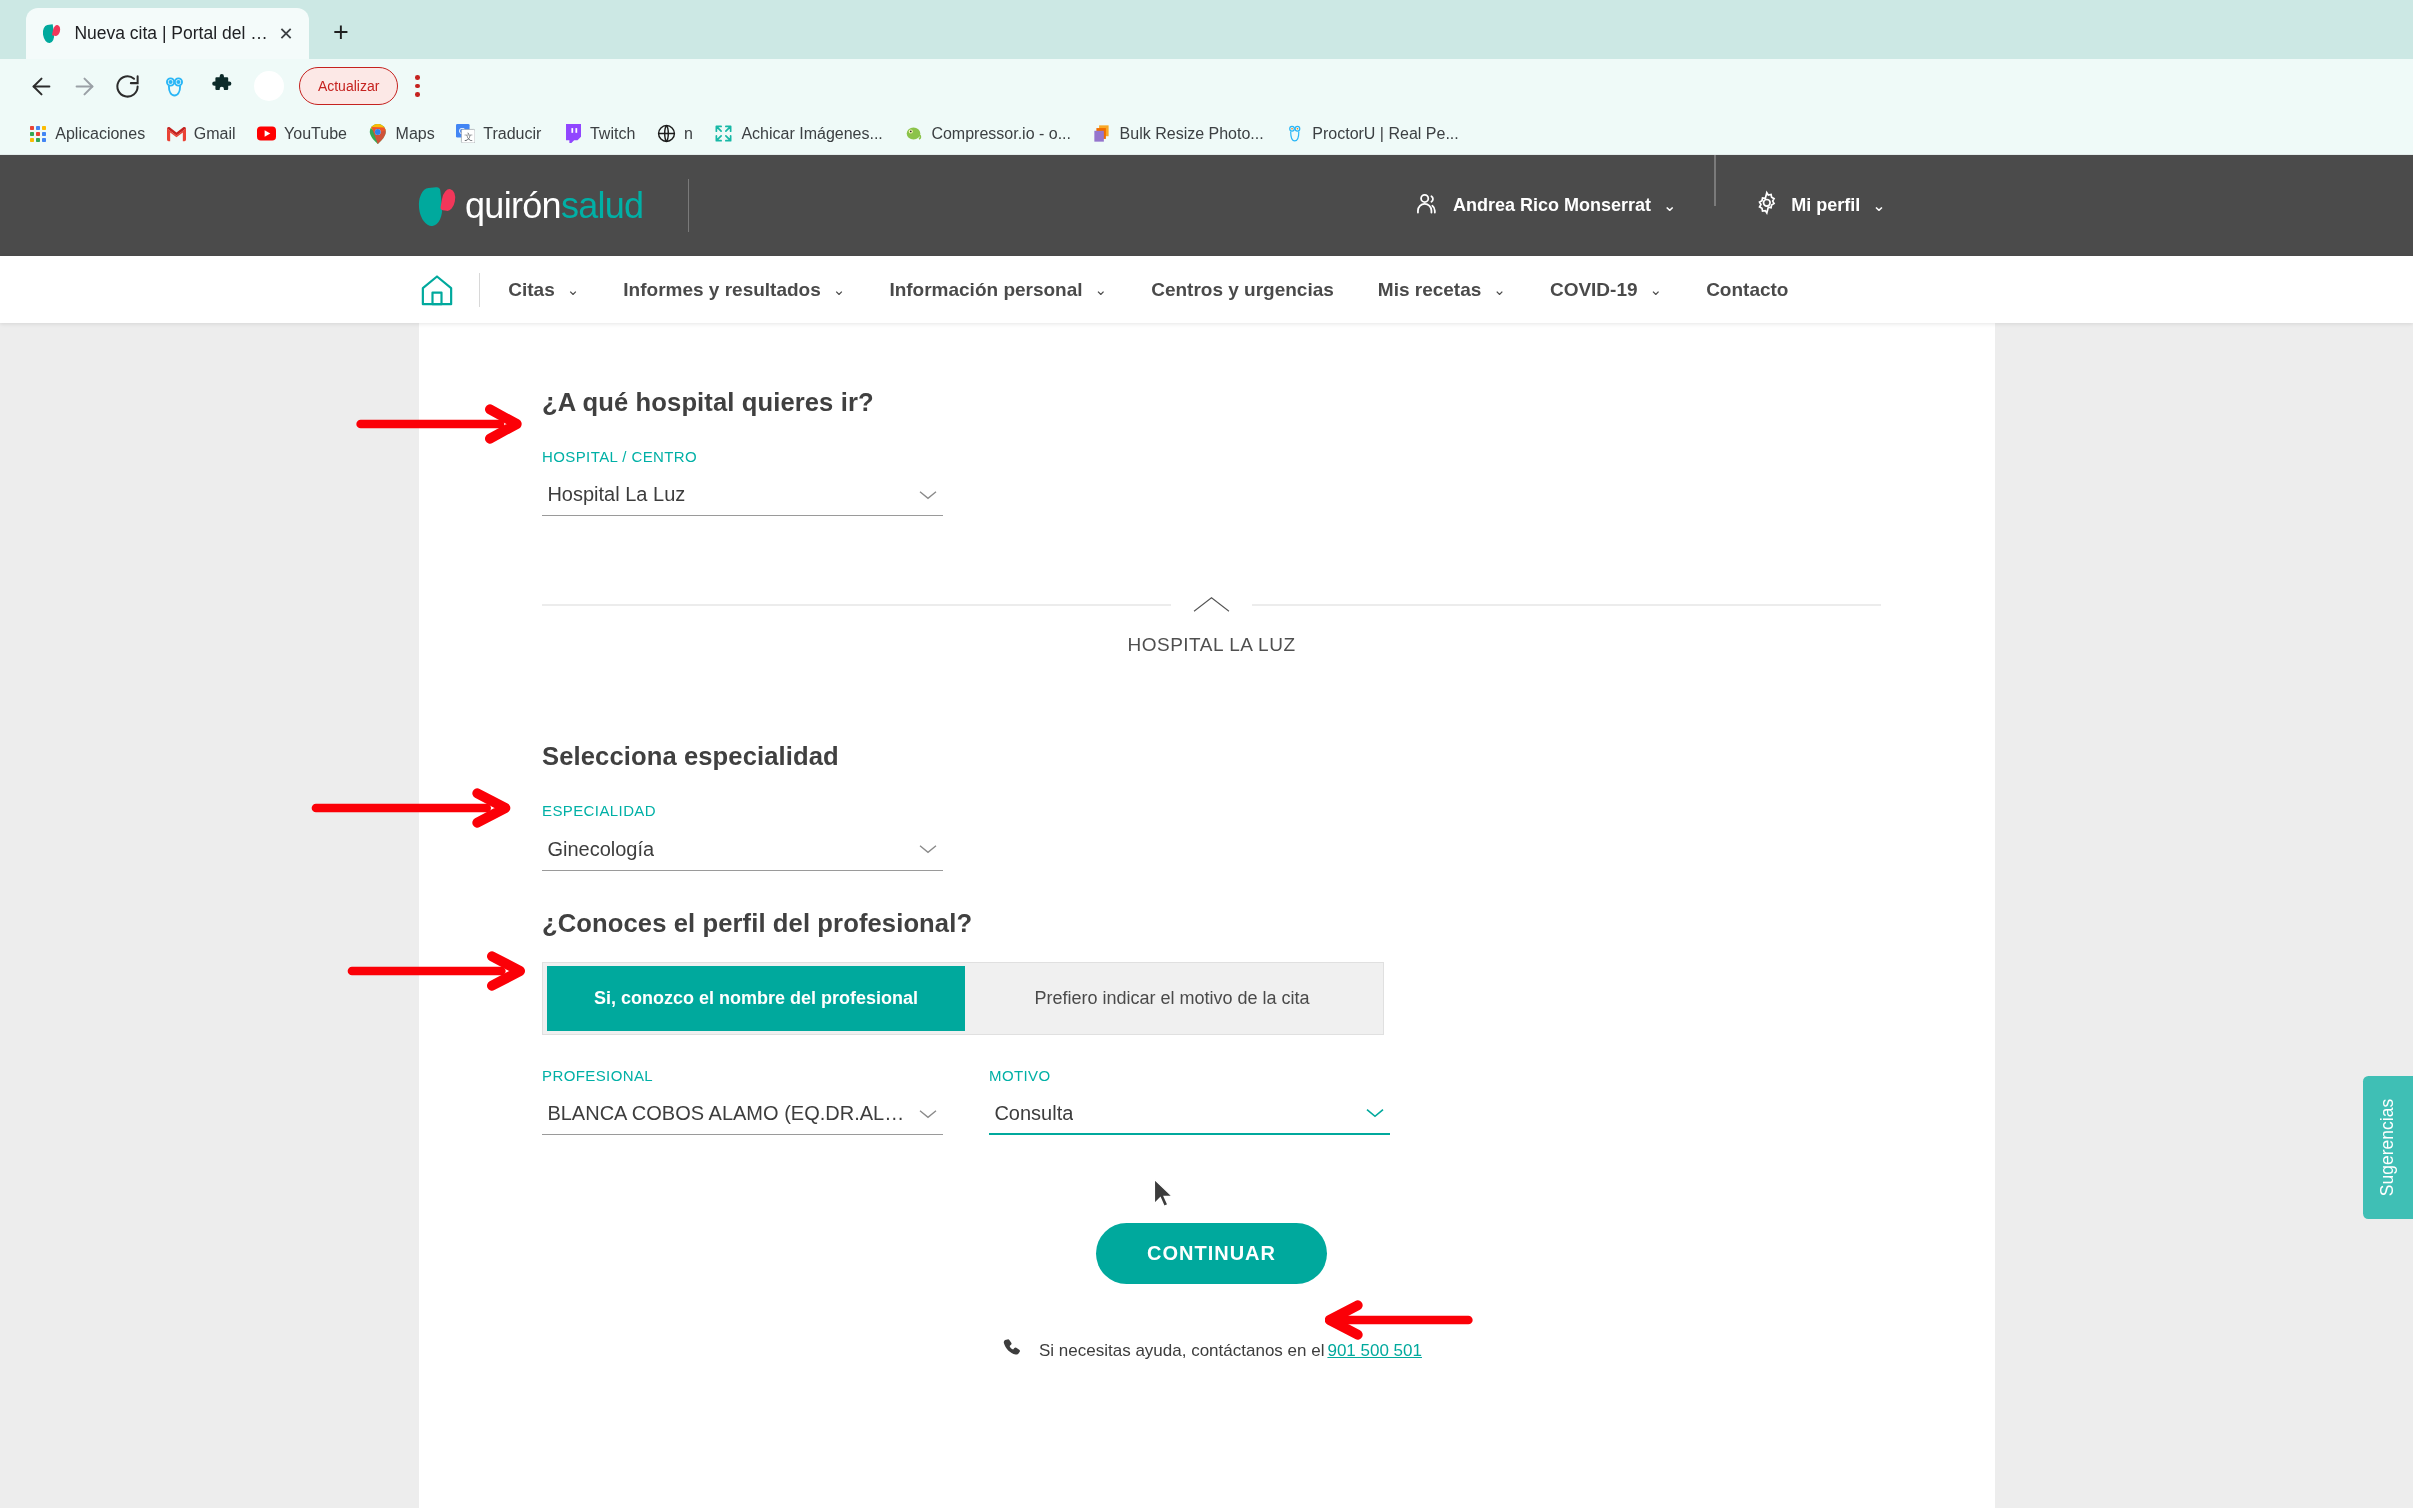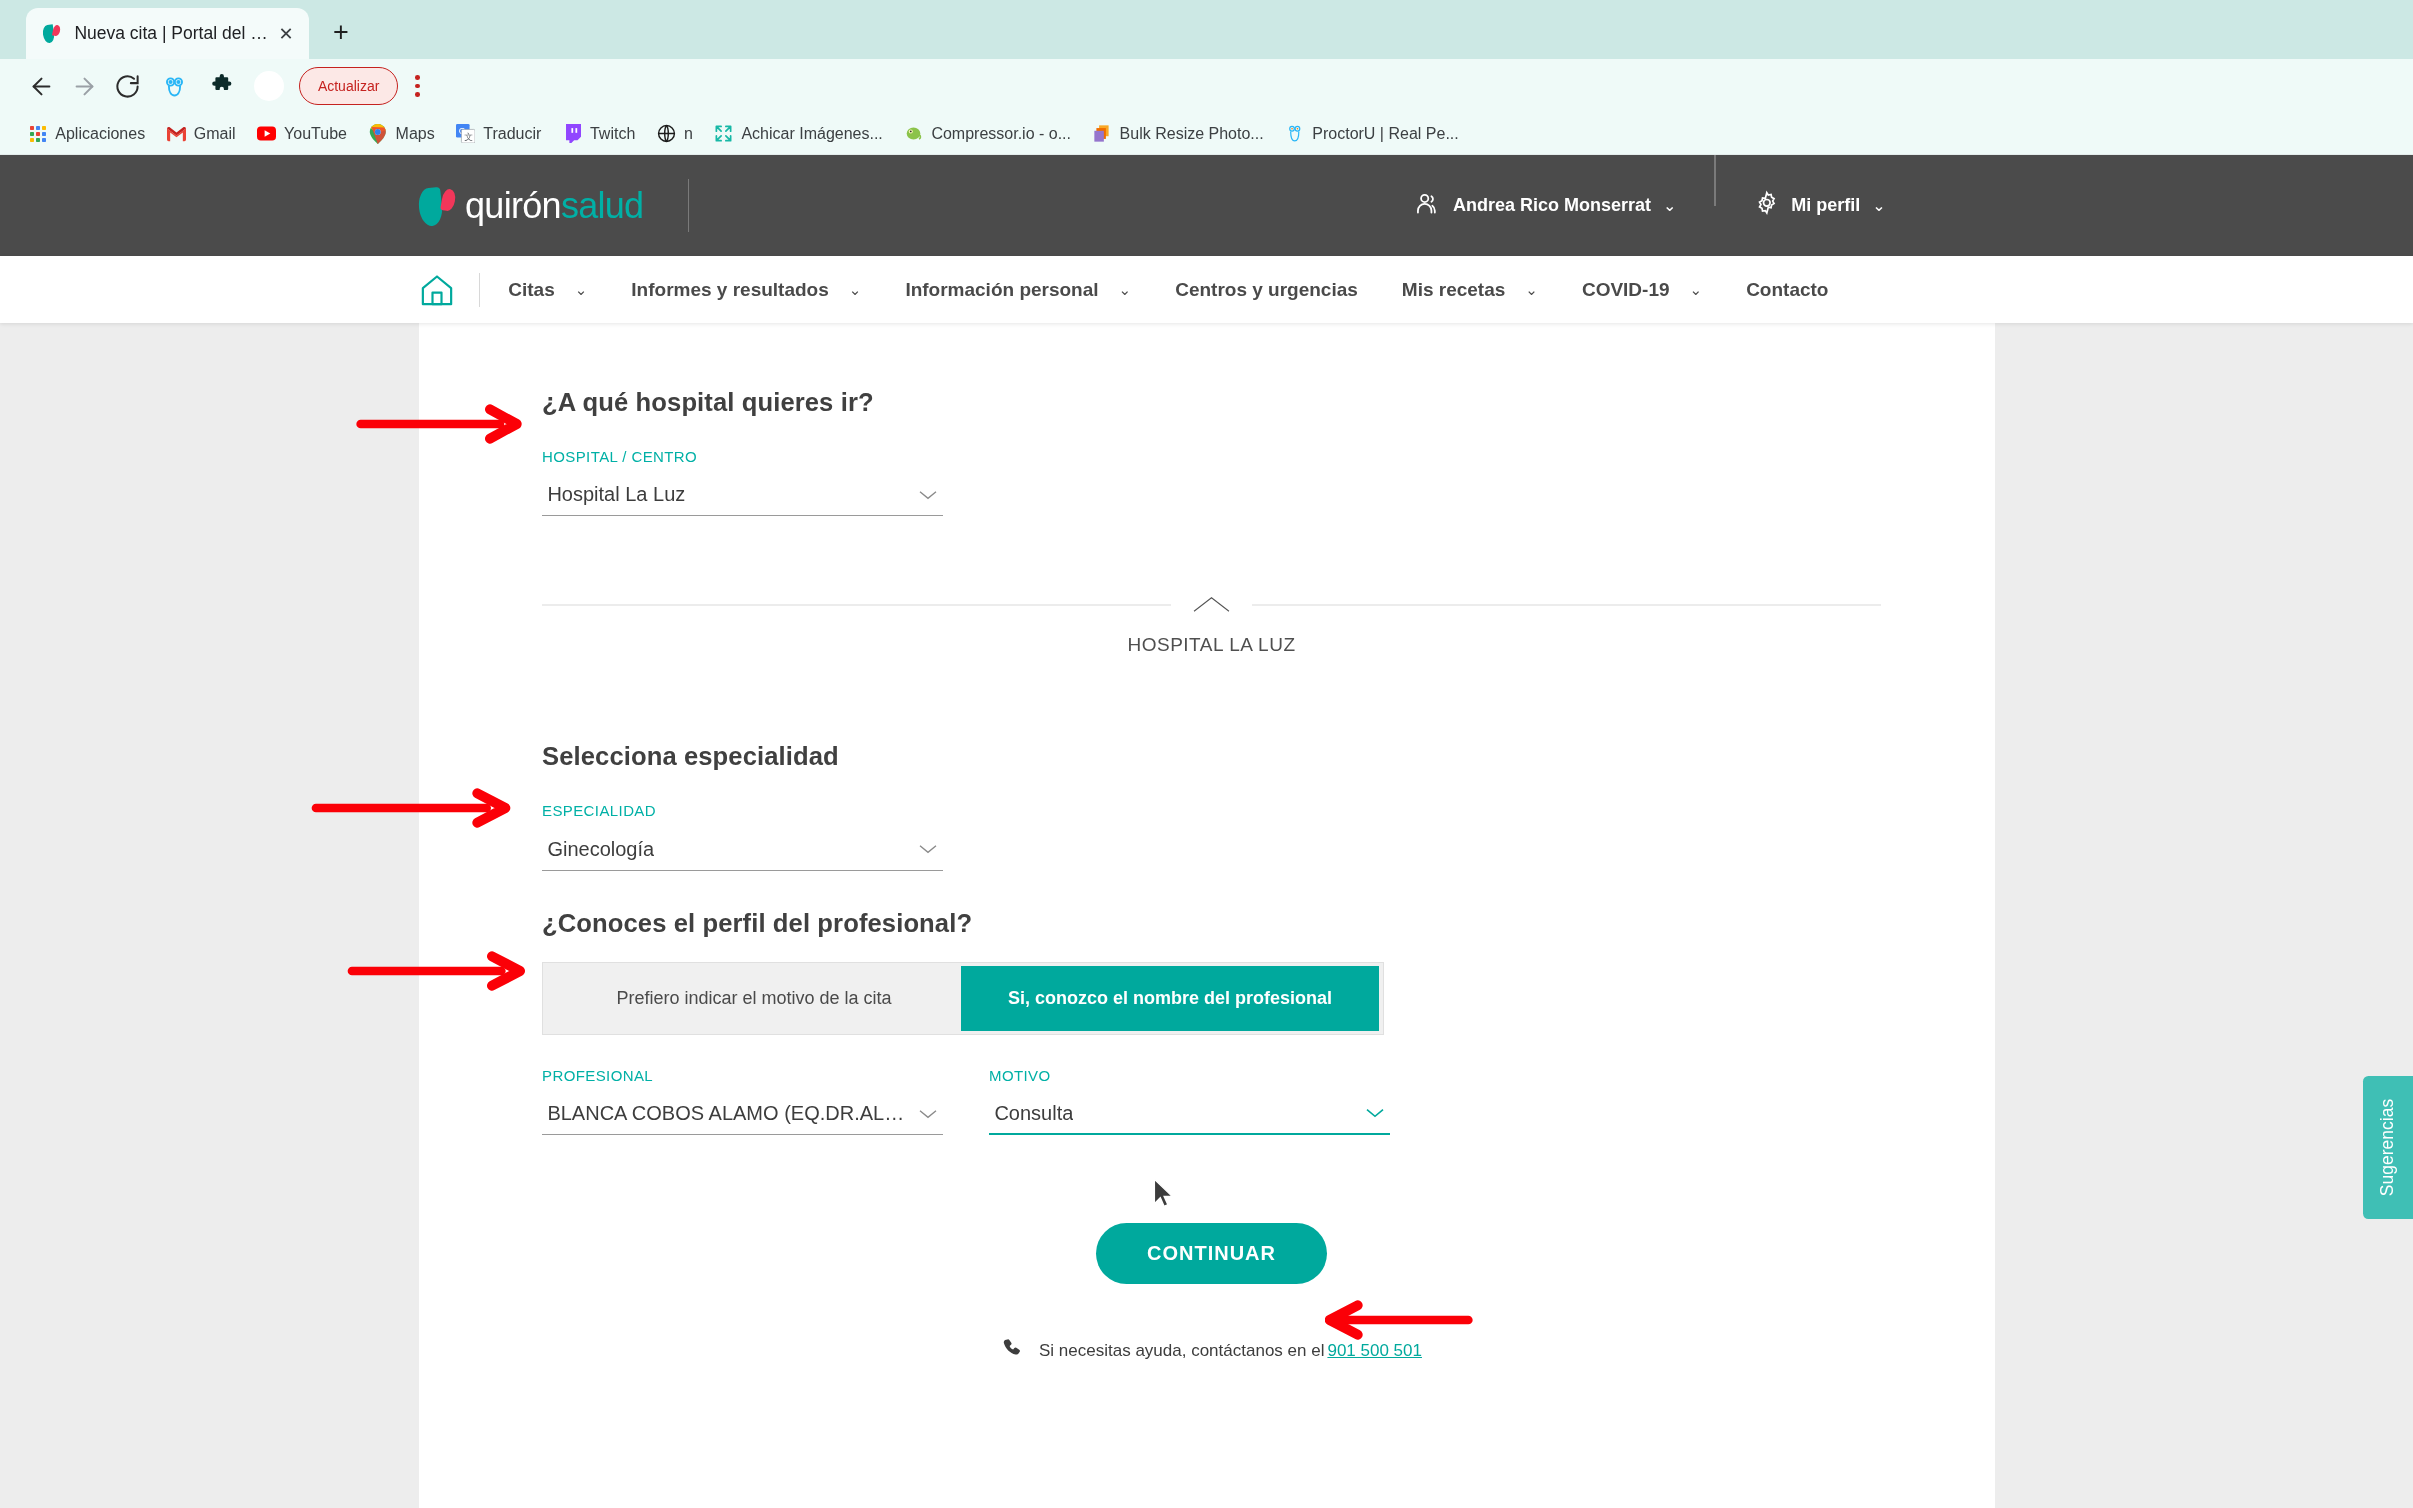--- a/index.html
+++ b/index.html
@@ -117,21 +117,21 @@
   .chev-sm { font-size: 16px; font-weight: 400; }
 
   .site-nav {
     height: 67px; background: #ffffff; display: flex; align-items: center;
     padding-left: 419px; box-shadow: 0 1.3px 4px rgba(0,0,0,0.10);
     position: relative; z-index: 5;
   }
   .home-ico { width: 36px; height: 36px; flex: 0 0 auto; }
   .nav-vsep { width: 1.3px; height: 34px; background: #d8d8d8; margin: 0 28px 0 24px; }
   .nav-item {
-    display: flex; align-items: center; gap: 20px; font-size: 19px;
+    display: flex; align-items: center; gap: 12px; font-size: 19px;
     color: #4a4a4a; font-weight: bold; margin-right: 44px; white-space: nowrap;
   }
   .nav-item .chev-sm { color: #4a4a4a; font-weight: 400; font-size: 15px; }
 
   .page-bg { background: #ededed; min-height: 1340px; padding-bottom: 0; position: relative; }
   .content {
     position: absolute; left: 419px; top: 0; width: 1576px; background: #ffffff;
     min-height: 1340px; box-shadow: 0 0 0 0 transparent;
   }
 
@@ -518,22 +518,22 @@
                 <svg width="20" height="12" viewBox="0 0 30 18" fill="none" stroke="#8a8a8a" stroke-width="2">
                     <path d="M3 4l12 10L27 4"></path>
                   </svg>
               </span>
             </div>
           </div>
 
           <h2 class="sec-title" style="margin-top:38px">¿Conoces el perfil del profesional?</h2>
 
           <div class="tabs-box">
+            <div class="tab-opt active">Si, conozco el nombre del profesional</div>
             <div class="tab-opt inactive">Prefiero indicar el motivo de la cita</div>
-            <div class="tab-opt active">Si, conozco el nombre del profesional</div>
           </div>
 
           <div class="two-col">
             <div>
               <div class="field-label">PROFESIONAL</div>
               <div class="select">
                 <span class="select-value">BLANCA COBOS ALAMO (EQ.DR.ALBI)</span>
                 <span class="chev">
                   <svg width="20" height="12" viewBox="0 0 30 18" fill="none" stroke="#8a8a8a" stroke-width="2">
                       <path d="M3 4l12 10L27 4"></path>

